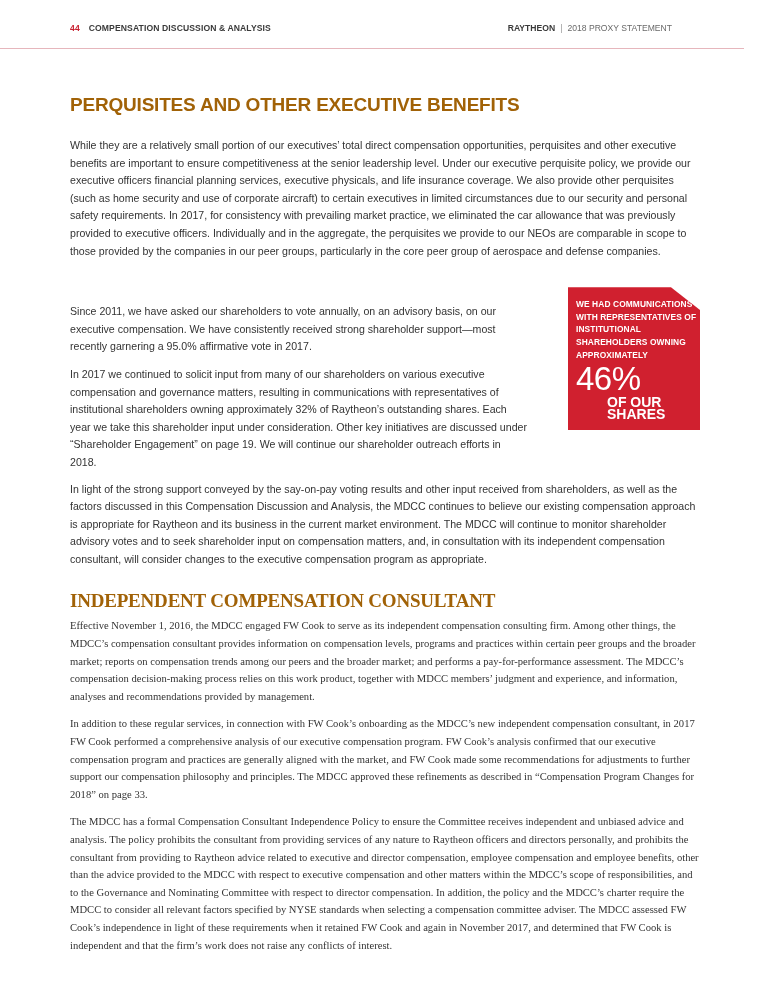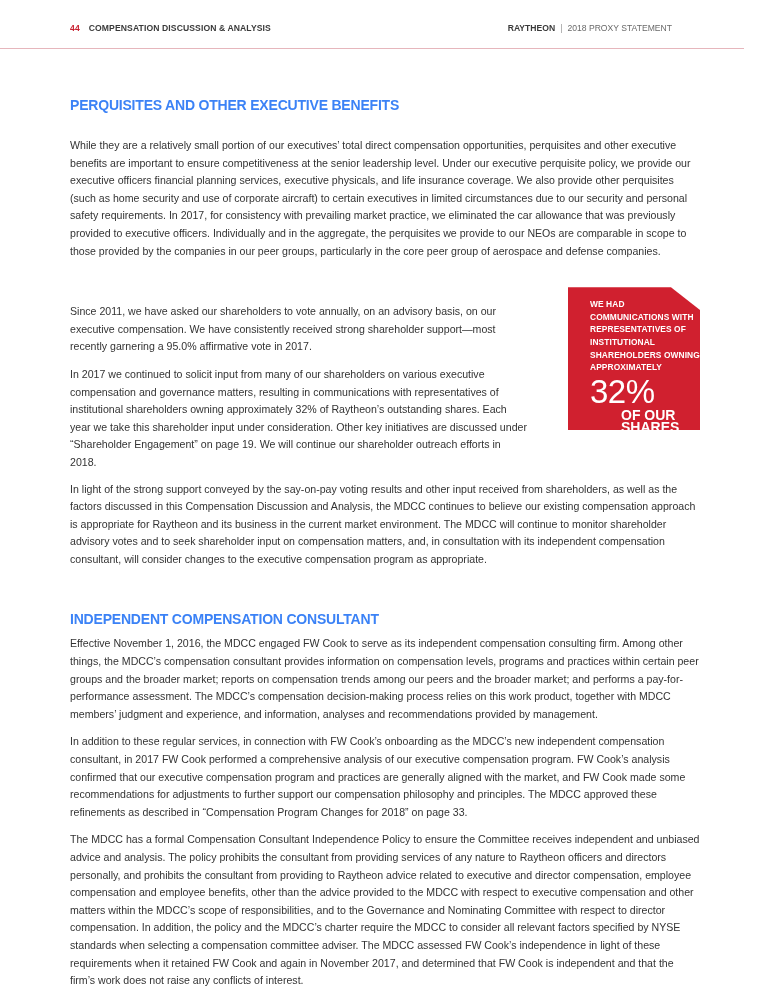--- a/index.html
+++ b/index.html
@@ -20,52 +20,52 @@
   .header-left .pg { color: #c8202f; margin-right: 9px; }
   .header-right {
     position: absolute; right: 72px; top: 23px;
     font-size: 8.6px; color: #6a6a6a; text-transform: uppercase; text-align: center;
   }
   .header-right .brand { font-weight: bold; color: #3a3a3a; }
   .header-right .sep { color: #999; margin: 0 5px; }
 
   .content { position: absolute; left: 70px; top: 93px; width: 630px; }
   h2 {
-    margin: 0; font-size: 14px; font-weight: bold; color: #3b82f6;
+    margin: 0; font-size: 19px; font-weight: bold; color: #a16207;
     letter-spacing: -0.2px; line-height: 24px;
   }
   p {
     margin: 0; font-size: 10.6px; line-height: 17.6px; color: #333;
   }
   .sec1 p { margin-top: 20px; }
   .sec2 { margin-top: 20px; }
   .sec2 .row { display: flex; justify-content: space-between; margin-top: 3px; }
   .sec2 .col { width: 458px; margin-top: 23px; }
   .sec2 .col p + p { margin-top: 10px; }
   .sec2 .after { margin-top: 9px; }
   .callout {
     width: 132px; height: 143px; background: #d0202f; color: #ffffff;
     margin-top: 7px;
     clip-path: polygon(0 0, 78% 0, 100% 16%, 100% 100%, 0 100%);
-    box-sizing: border-box; padding: 11px 0 0 22px;
+    box-sizing: border-box; padding: 11px 0 0 8px;
   }
   .callout .ct {
     font-size: 8.4px; font-weight: bold; line-height: 12.6px; text-transform: uppercase;
     letter-spacing: 0.1px;
   }
   .callout .big {
     font-size: 33px; line-height: 30px; font-weight: normal; margin-top: 3px;
     letter-spacing: -0.5px;
   }
   .callout .cb {
     font-size: 14px; font-weight: bold; line-height: 12px; text-transform: uppercase;
     margin-top: 2px;
     margin-left: 31px;
   }
-  .sec3 { margin-top: 39px; }
+  .sec3 { margin-top: 21px; font-family: Liberation Serif, serif; }
   .sec3 p { margin-top: 4px; }
   .sec3 p + p { margin-top: 10px; }
 </style>
 </head>
 <body>
 
 <div class="header">
   <div class="header-left">
     <span class="pg">44</span><span>COMPENSATION DISCUSSION &amp; ANALYSIS</span>
   </div>
@@ -82,21 +82,21 @@
   </section>
 
   <section class="sec2">
     <div class="row">
       <div class="col">
         <p>Since 2011, we have asked our shareholders to vote annually, on an advisory basis, on our executive compensation. We have consistently received strong shareholder support—most recently garnering a 95.0% affirmative vote in 2017.</p>
         <p>In 2017 we continued to solicit input from many of our shareholders on various executive compensation and governance matters, resulting in communications with representatives of institutional shareholders owning approximately 32% of Raytheon’s outstanding shares. Each year we take this shareholder input under consideration. Other key initiatives are discussed under “Shareholder Engagement” on page 19. We will continue our shareholder outreach efforts in 2018.</p>
       </div>
       <div class="callout">
         <div class="ct">WE HAD COMMUNICATIONS WITH REPRESENTATIVES OF INSTITUTIONAL SHAREHOLDERS OWNING APPROXIMATELY</div>
-        <div class="big">32%</div>
+        <div class="big">46%</div>
         <div class="cb">OF OUR SHARES</div>
       </div>
     </div>
     <p class="after">In light of the strong support conveyed by the say-on-pay voting results and other input received from shareholders, as well as the factors discussed in this Compensation Discussion and Analysis, the MDCC continues to believe our existing compensation approach is appropriate for Raytheon and its business in the current market environment. The MDCC will continue to monitor shareholder advisory votes and to seek shareholder input on compensation matters, and, in consultation with its independent compensation consultant, will consider changes to the executive compensation program as appropriate.</p>
   </section>
 
   <section class="sec3">
     <h2>INDEPENDENT COMPENSATION CONSULTANT</h2>
     <p>Effective November 1, 2016, the MDCC engaged FW Cook to serve as its independent compensation consulting firm. Among other things, the MDCC’s compensation consultant provides information on compensation levels, programs and practices within certain peer groups and the broader market; reports on compensation trends among our peers and the broader market; and performs a pay-for-performance assessment. The MDCC’s compensation decision-making process relies on this work product, together with MDCC members’ judgment and experience, and information, analyses and recommendations provided by management.</p>
     <p>In addition to these regular services, in connection with FW Cook’s onboarding as the MDCC’s new independent compensation consultant, in 2017 FW Cook performed a comprehensive analysis of our executive compensation program. FW Cook’s analysis confirmed that our executive compensation program and practices are generally aligned with the market, and FW Cook made some recommendations for adjustments to further support our compensation philosophy and principles. The MDCC approved these refinements as described in “Compensation Program Changes for 2018” on page 33.</p>

